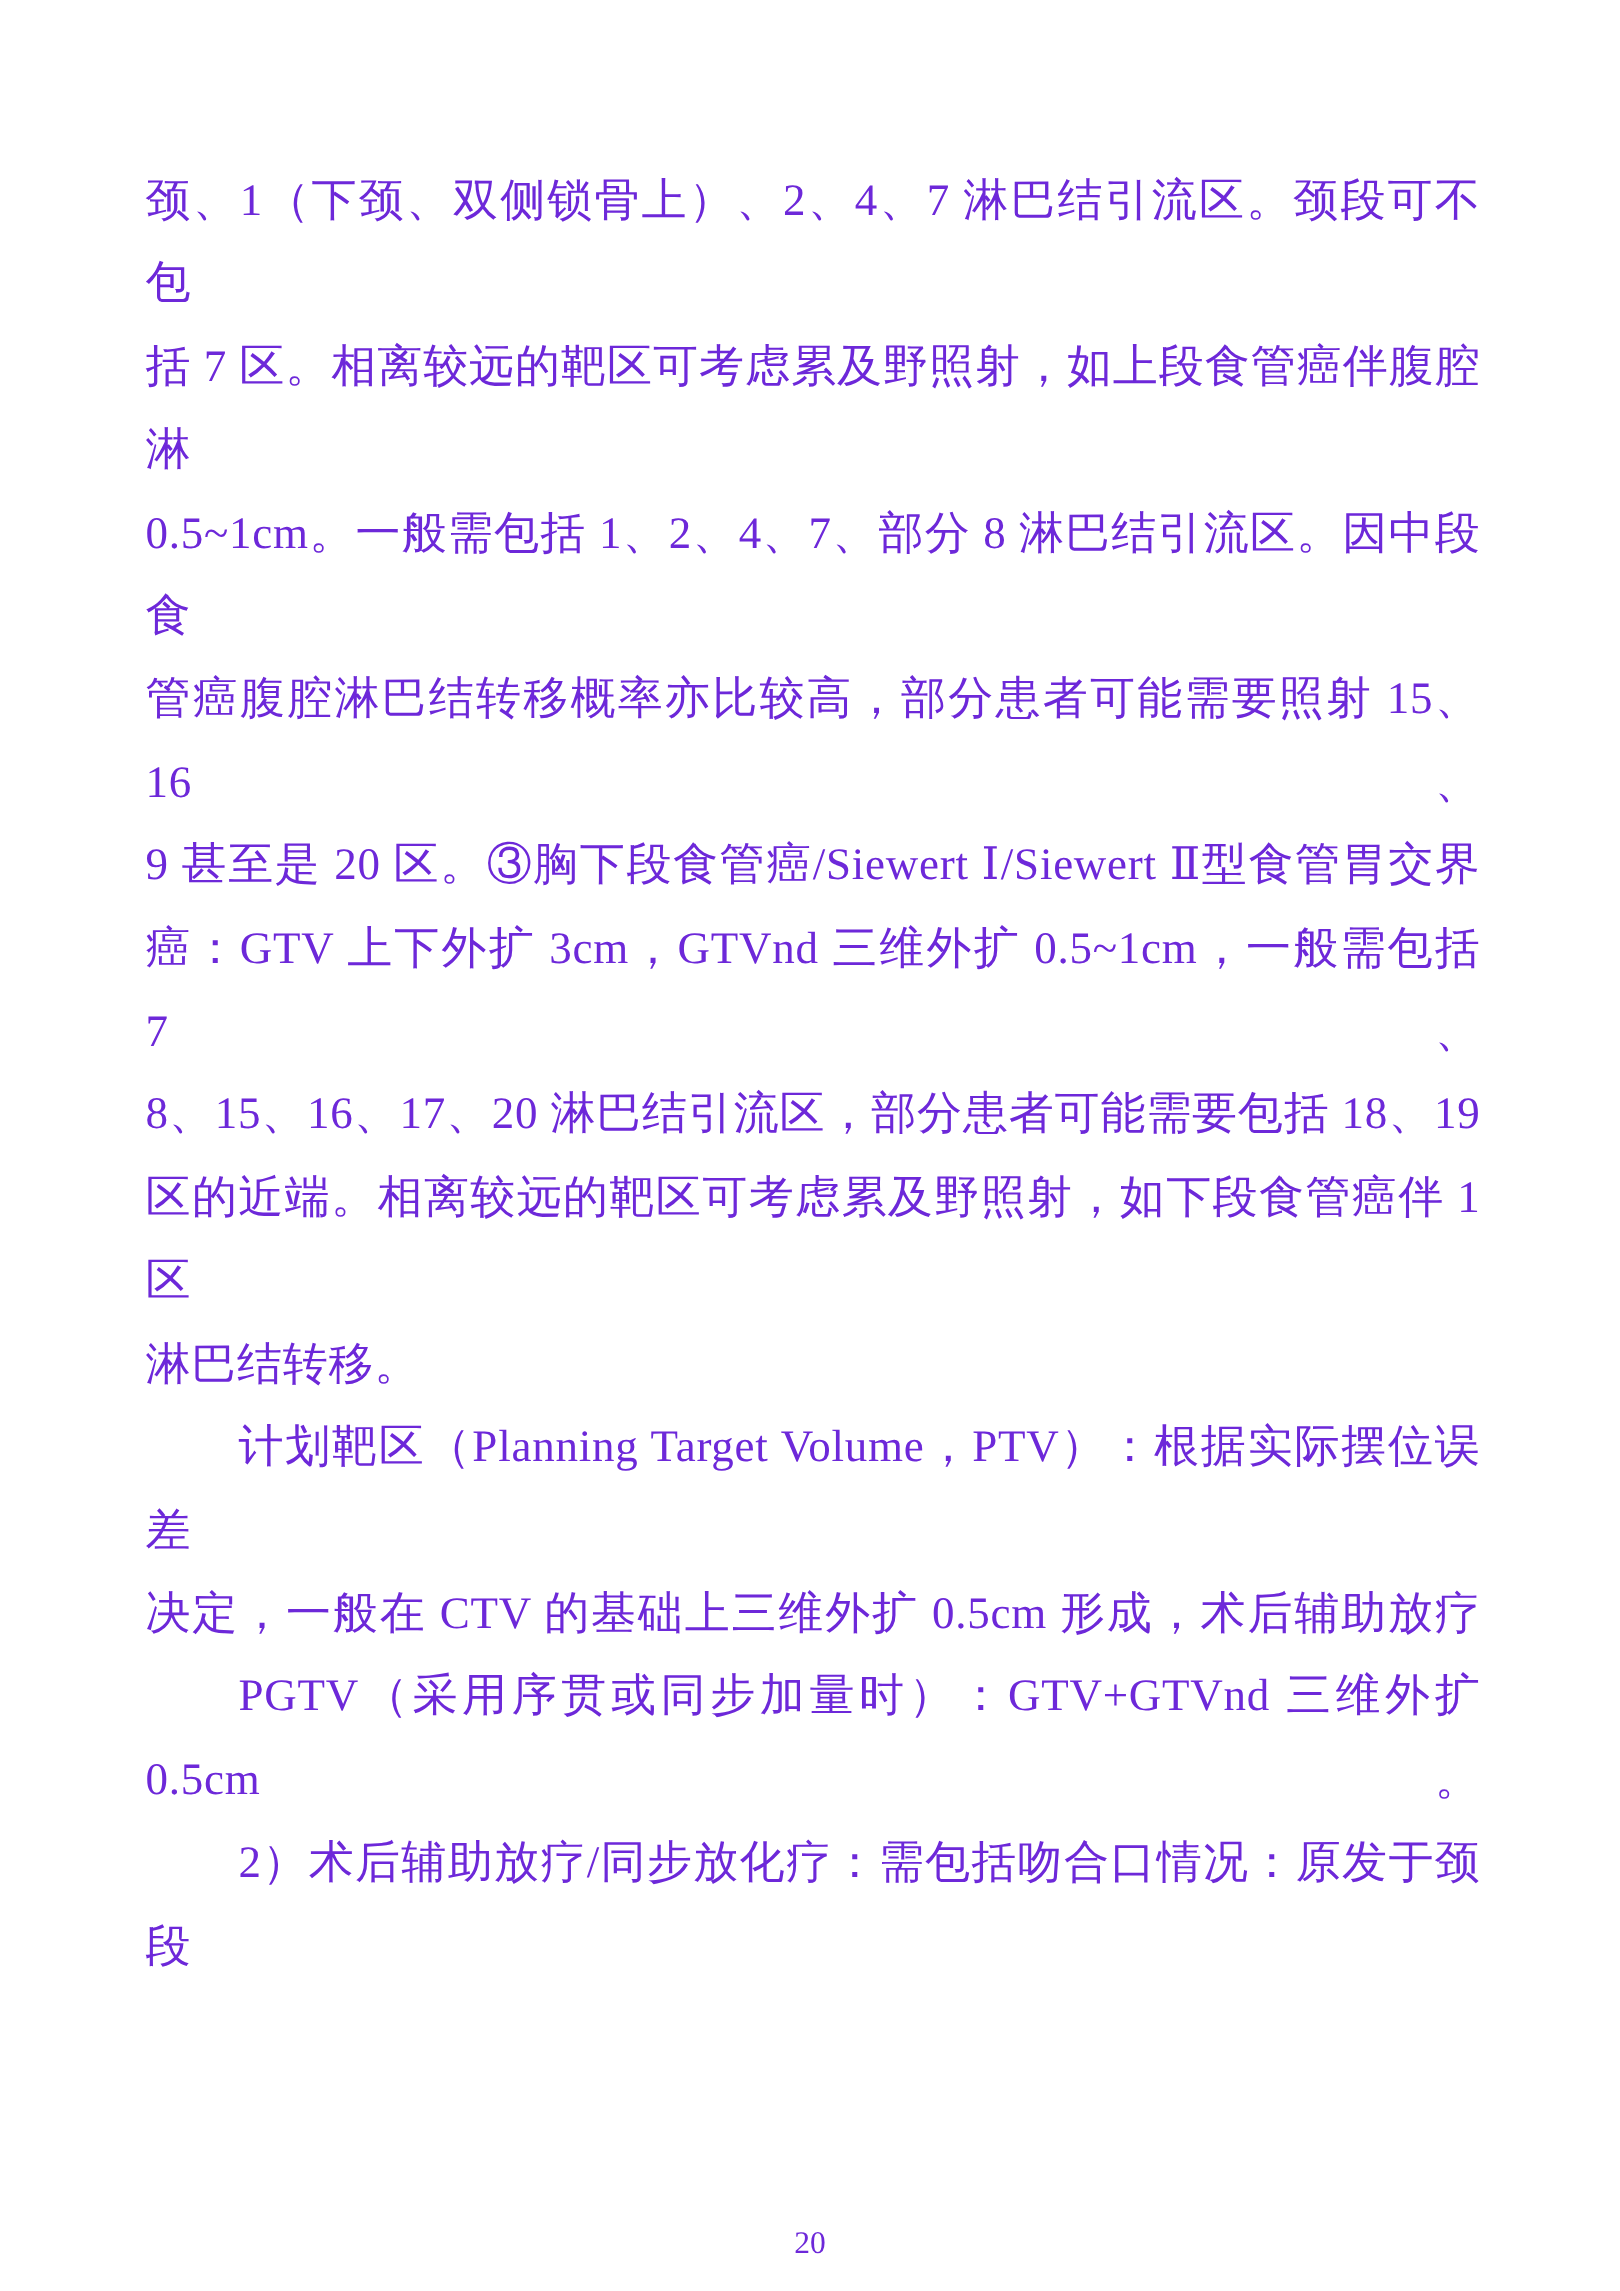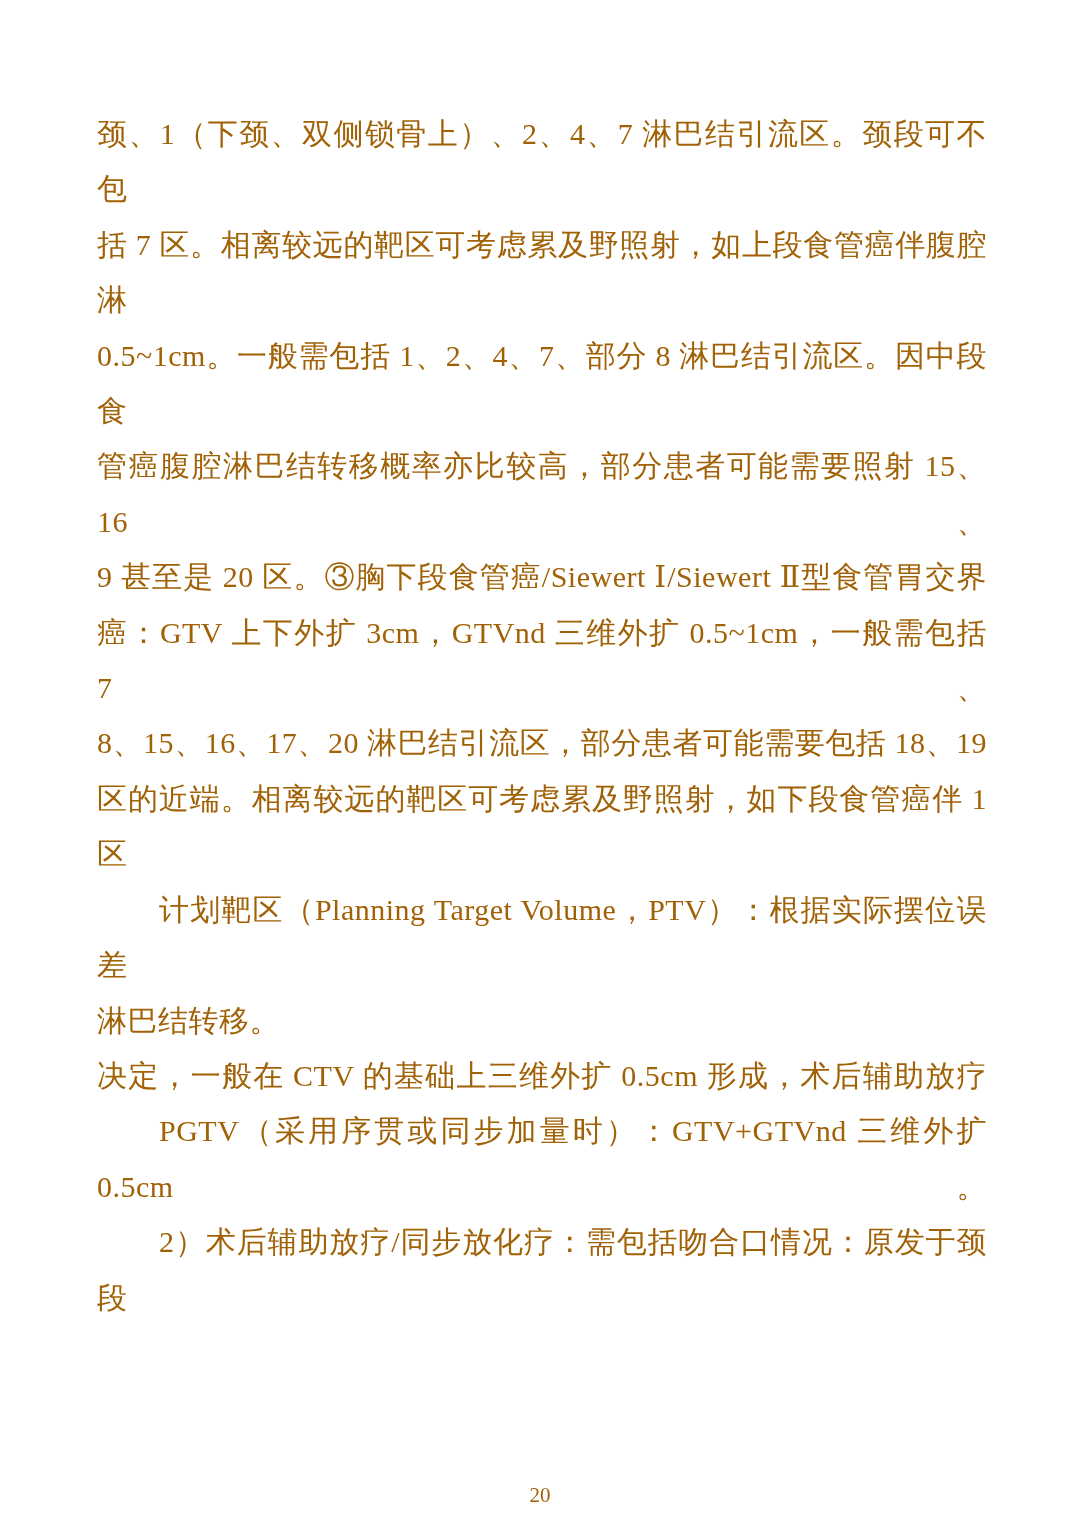--- a/index.html
+++ b/index.html
@@ -5,21 +5,21 @@
   html, body {
     margin: 0;
     padding: 0;
     background: #ffffff;
   }
   .page {
     position: relative;
     width: 1080px;
     height: 1527px;
     background: #ffffff;
-    color: #a16207;
+    color: #6d28d9;
     font-family: "Liberation Serif", "DejaVu Serif", serif;
     overflow: hidden;
     border-radius: 20px;
   }
   .content {
     position: absolute;
     left: 97px;
     top: 106px;
     width: 890px;
   }
@@ -54,21 +54,21 @@
 <div class="page">
   <div class="content">
     <div class="line">颈、1（下颈、双侧锁骨上）、2、4、7 淋巴结引流区。颈段可不包</div>
     <div class="line">括 7 区。相离较远的靶区可考虑累及野照射，如上段食管癌伴腹腔淋</div>
     <div class="line">0.5~1cm。一般需包括 1、2、4、7、部分 8 淋巴结引流区。因中段食</div>
     <div class="line">管癌腹腔淋巴结转移概率亦比较高，部分患者可能需要照射 15、16、</div>
     <div class="line">9 甚至是 20 区。③胸下段食管癌/Siewert Ⅰ/Siewert Ⅱ型食管胃交界</div>
     <div class="line">癌：GTV 上下外扩 3cm，GTVnd 三维外扩 0.5~1cm，一般需包括 7、</div>
     <div class="line">8、15、16、17、20 淋巴结引流区，部分患者可能需要包括 18、19</div>
     <div class="line">区的近端。相离较远的靶区可考虑累及野照射，如下段食管癌伴 1 区</div>
+    <div class="line para-end">淋巴结转移。</div>
     <div class="line indent">计划靶区（Planning Target Volume，PTV）：根据实际摆位误差</div>
-    <div class="line para-end">淋巴结转移。</div>
     <div class="line">决定，一般在 CTV 的基础上三维外扩 0.5cm 形成，术后辅助放疗</div>
     <div class="line indent">PGTV（采用序贯或同步加量时）：GTV+GTVnd 三维外扩 0.5cm。</div>
     <div class="line indent">2）术后辅助放疗/同步放化疗：需包括吻合口情况：原发于颈段</div>
 
   </div>
   <div class="footer">20</div>
 </div>
 
 </body></html>

